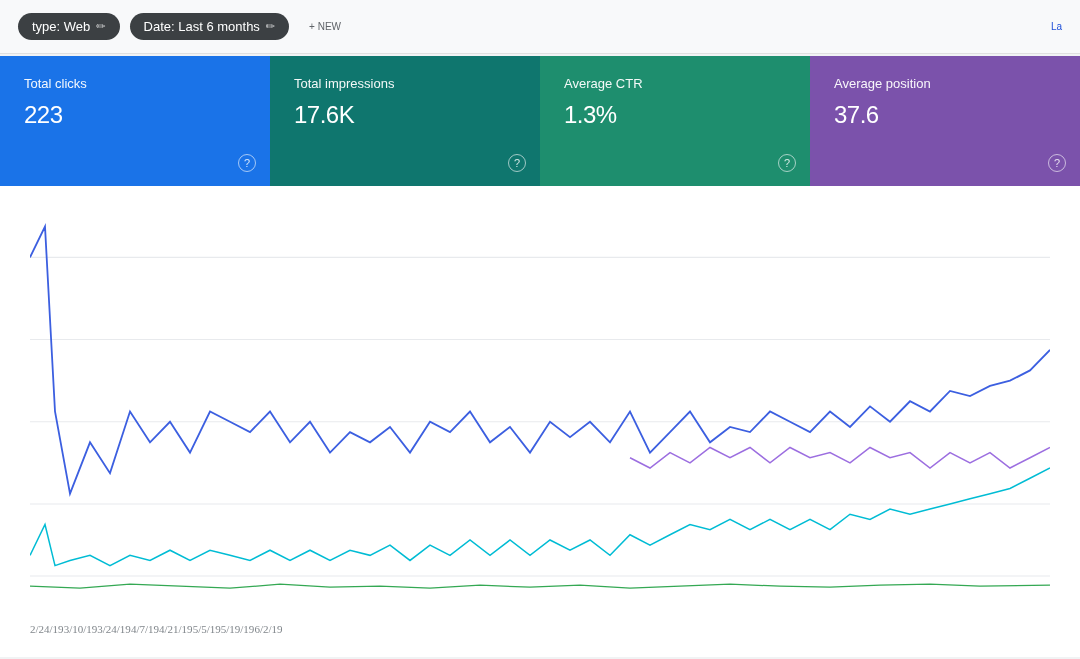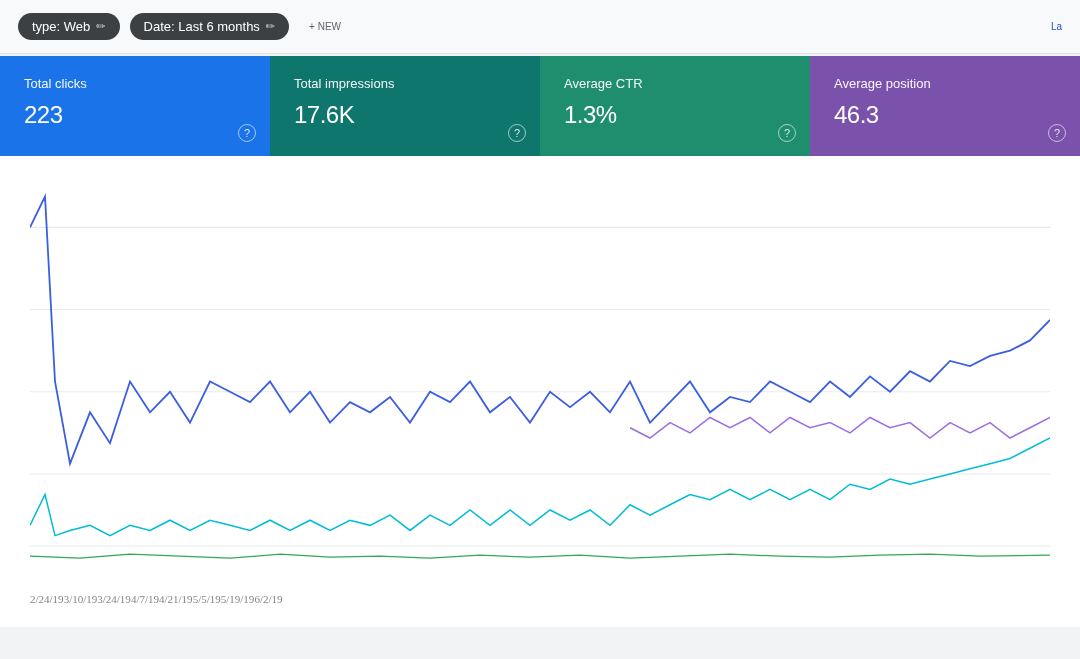--- a/index.html
+++ b/index.html
@@ -55,21 +55,21 @@
 
     .toolbar-right {
       margin-left: auto;
       font-size: 10px;
       color: #1d4ed8;
     }
 
     
     .metrics-bar {
       display: flex;
-      height: 100px;
+      height: 130px;
       margin-top: 2px;
     }
 
     .metric-card {
       flex: 1;
       padding: 20px 24px;
       color: #fff;
       position: relative;
     }
 
@@ -167,21 +167,21 @@
     <div class="metric-value">17.6K</div>
     <div class="metric-help">?</div>
   </div>
   <div class="metric-card ctr">
     <div class="metric-label">Average CTR</div>
     <div class="metric-value">1.3%</div>
     <div class="metric-help">?</div>
   </div>
   <div class="metric-card position">
     <div class="metric-label">Average position</div>
-    <div class="metric-value">46.3</div>
+    <div class="metric-value">37.6</div>
     <div class="metric-help">?</div>
   </div>
 </div>
 
 <div class="chart-area">
   <svg class="chart-svg" viewBox="0 0 1020 400" preserveAspectRatio="none">
 
     <line x1="0" y1="50" x2="1020" y2="50" stroke="#e8eaed" stroke-width="1"></line>
     <line x1="0" y1="130" x2="1020" y2="130" stroke="#e8eaed" stroke-width="1"></line>
     <line x1="0" y1="210" x2="1020" y2="210" stroke="#e8eaed" stroke-width="1"></line>

